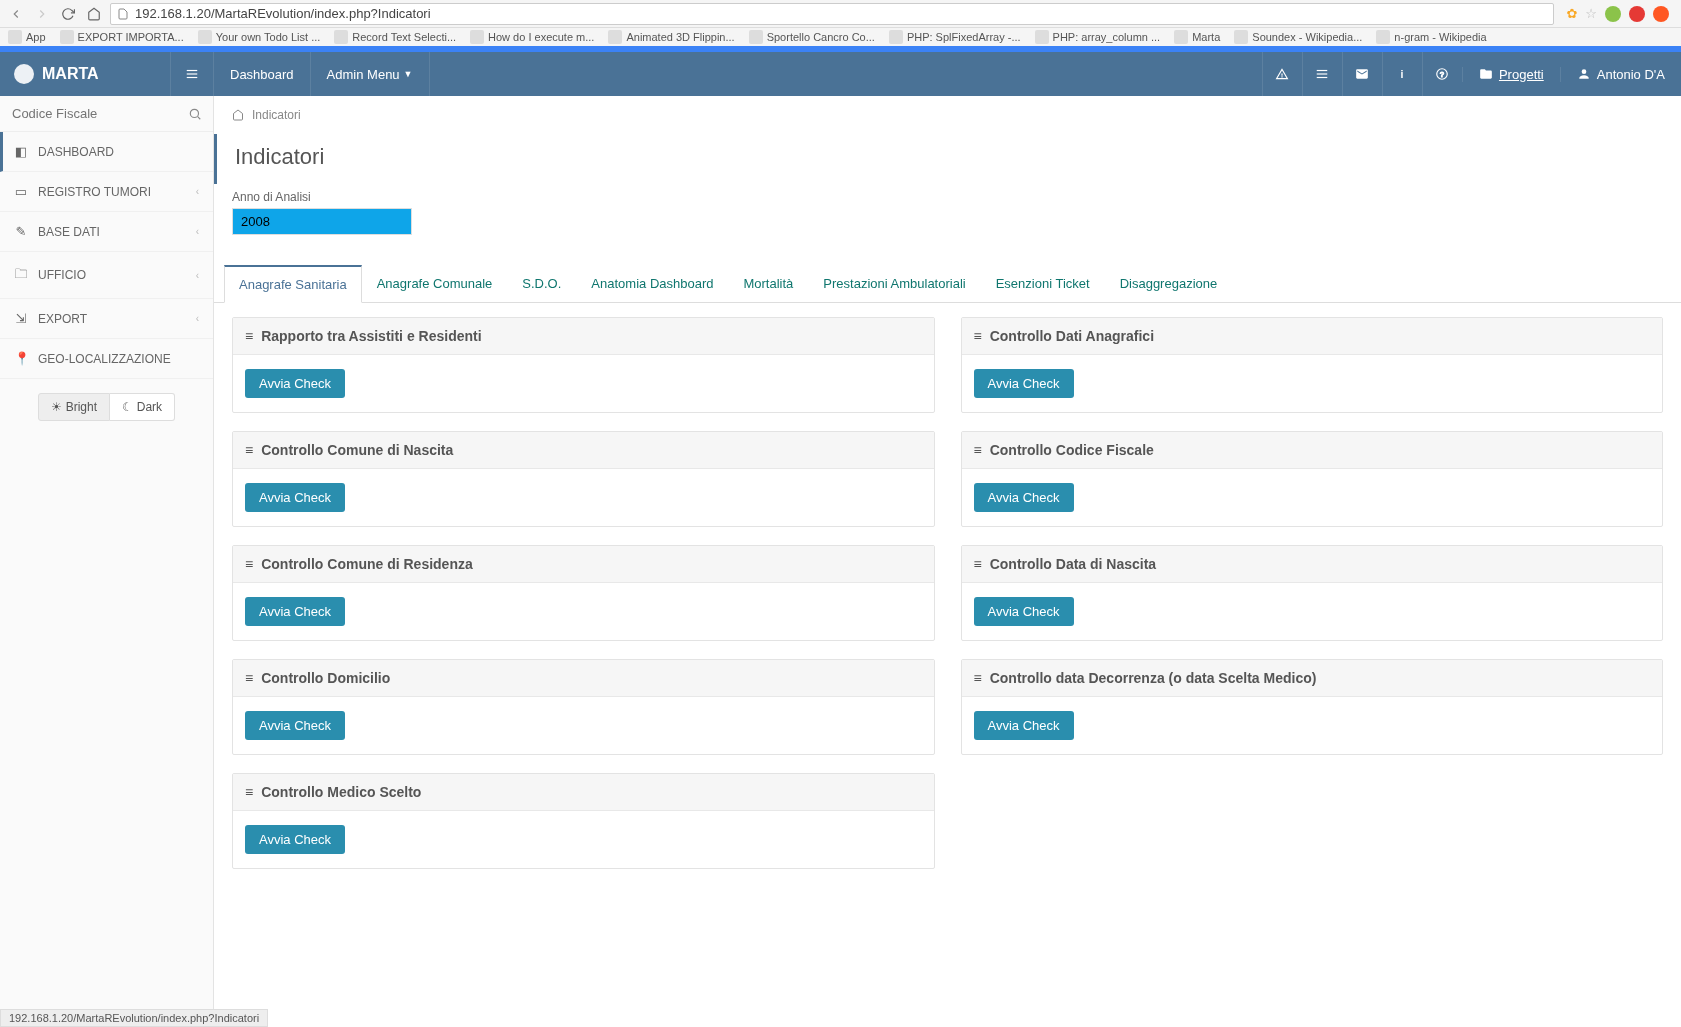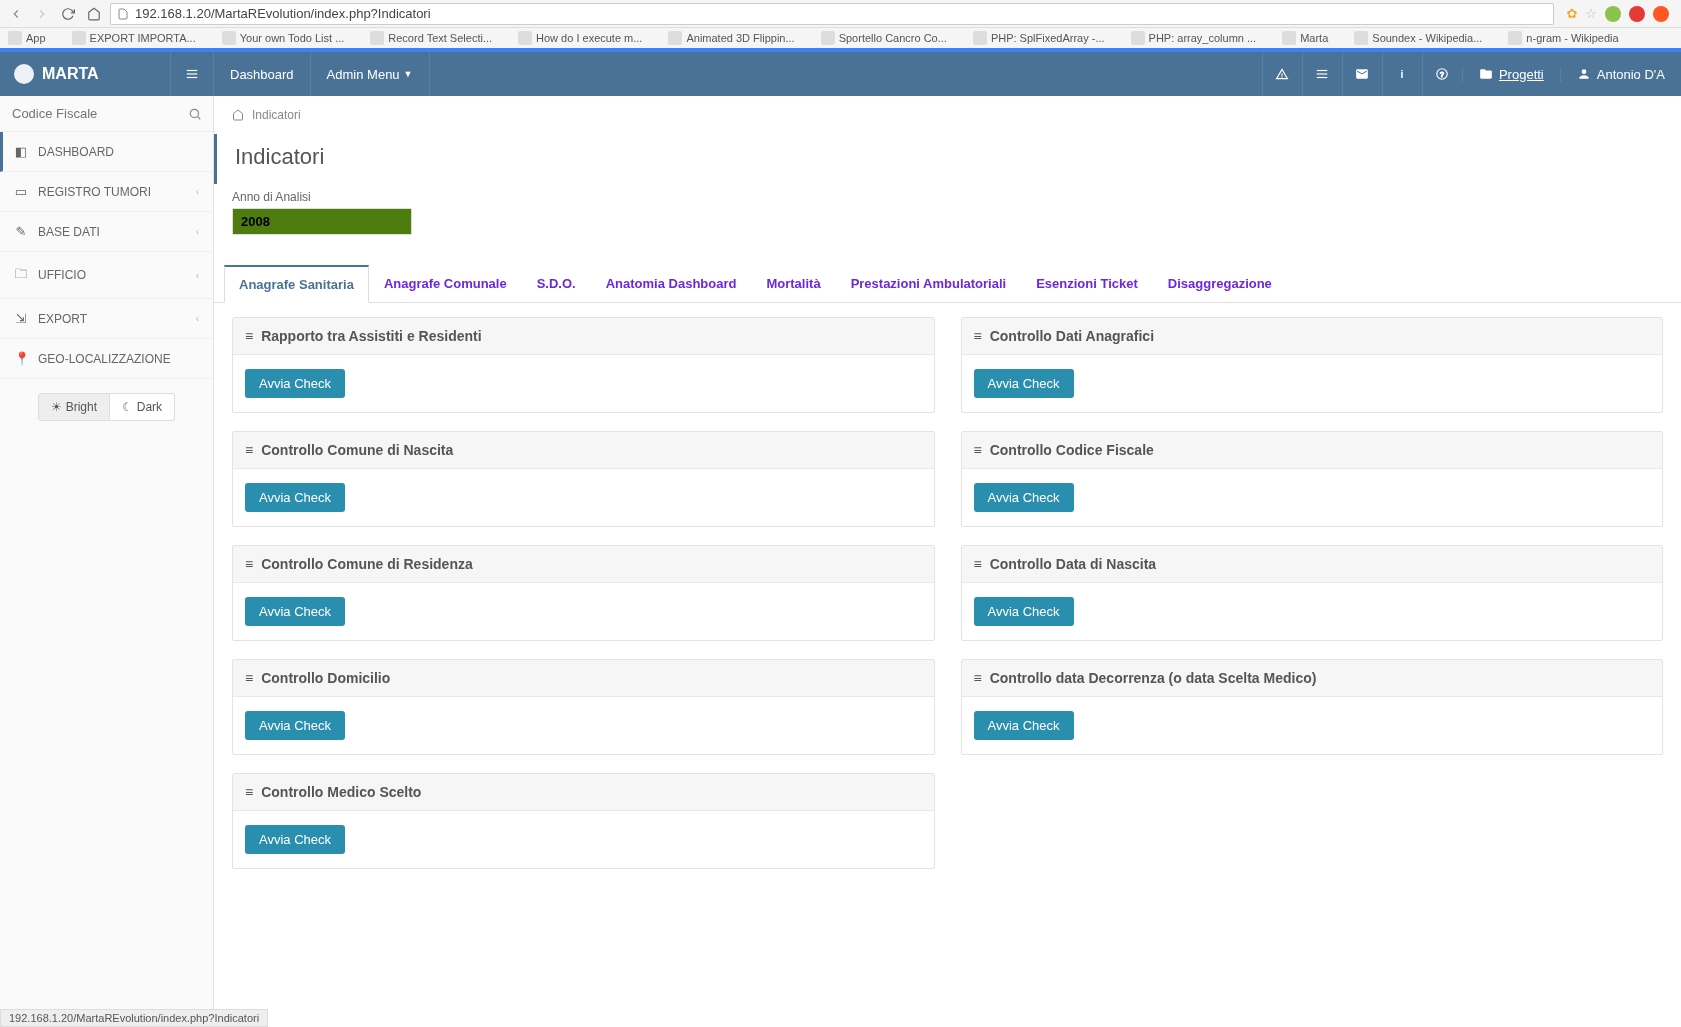--- a/index.html
+++ b/index.html
@@ -7,21 +7,21 @@
 
 .browser-bar { height: 28px; background: #f5f5f5; border-bottom: 1px solid #ddd; display: flex; align-items: center; padding: 0 6px; gap: 6px; }
 .nav-btn { width: 20px; height: 20px; display: flex; align-items: center; justify-content: center; color: #888; cursor: pointer; }
 .url-bar { flex: 1; height: 22px; background: #fff; border: 1px solid #ccc; border-radius: 2px; padding: 0 6px; display: flex; align-items: center; gap: 6px; font-size: 13px; color: #444; }
 .url-icons { display: flex; gap: 8px; padding: 0 6px; }
 .ext-icon { width: 16px; height: 16px; border-radius: 50%; display: inline-block; }
 .ext-green { background: #8bc34a; }
 .ext-red { background: #e53935; }
 .ext-orange { background: #ff5722; }
 
-.bookmark-bar { height: 24px; background: #f5f5f5; border-bottom: 4px solid #3b82f6; display: flex; align-items: center; padding: 0 8px; gap: 26px; font-size: 11px; color: #555; overflow: hidden; }
+.bookmark-bar { height: 24px; background: #f5f5f5; border-bottom: 6px solid #3b82f6; display: flex; align-items: center; padding: 0 8px; gap: 14px; font-size: 11px; color: #555; overflow: hidden; }
 .bookmark-item { display: flex; align-items: center; gap: 4px; white-space: nowrap; cursor: pointer; }
 .bm-icon { width: 14px; height: 14px; background: #ddd; border-radius: 2px; display: inline-block; }
 
 .topbar { height: 44px; background: #4a7296; display: flex; align-items: center; color: #fff; }
 .logo-area { width: 170px; display: flex; align-items: center; gap: 8px; padding: 0 14px; font-weight: bold; font-size: 16px; }
 .logo-ball { width: 20px; height: 20px; background: #fff; border-radius: 50%; opacity: 0.9; }
 .toggle-side { width: 44px; height: 44px; display: flex; align-items: center; justify-content: center; border-left: 1px solid rgba(255,255,255,0.1); border-right: 1px solid rgba(255,255,255,0.1); cursor: pointer; }
 .tb-link { padding: 0 16px; height: 44px; display: flex; align-items: center; cursor: pointer; font-size: 13px; border-right: 1px solid rgba(255,255,255,0.1); }
 .tb-spacer { flex: 1; }
 .tb-icon { width: 40px; height: 44px; display: flex; align-items: center; justify-content: center; cursor: pointer; border-left: 1px solid rgba(255,255,255,0.1); }
@@ -45,24 +45,24 @@
 .theme-btn.left { border-radius: 3px 0 0 3px; background: #eee; }
 .theme-btn.right { border-radius: 0 3px 3px 0; background: #fff; border-left: none; }
 
 .content { flex: 1; background: #fff; padding: 0; }
 .breadcrumb { padding: 12px 18px; font-size: 12px; color: #888; display: flex; gap: 8px; align-items: center; }
 .page-title-wrap { padding: 10px 18px 14px 18px; border-left: 3px solid #4a7296; margin-left: 0; }
 .page-title { font-size: 22px; color: #555; font-weight: normal; }
 .page-sub { font-size: 12px; color: #888; margin-top: 6px; }
 .filter-row { padding: 6px 22px 14px 18px; }
 .filter-label { font-size: 12px; color: #666; margin-bottom: 4px; display: block; }
-.select-anno { width: 180px; padding: 5px 8px; border: 1px solid #ddd; font-size: 13px; background: #4d7c0f; font-weight: bold; }
-
-.tabs { display: flex; border-bottom: 1px solid #ddd; padding: 0 15px 0 0; margin-top: 16px; font-weight: bold; }
-.tab { padding: 10px 14px; font-size: 13px; color: #6d28d9; cursor: pointer; border: 1px solid transparent; border-bottom: none; }
+.select-anno { width: 180px; padding: 5px 8px; border: 1px solid #ddd; font-size: 13px; background: #0ea5e9; }
+
+.tabs { display: flex; border-bottom: 1px solid #ddd; padding: 0 15px 0 0; margin-top: 16px; }
+.tab { padding: 10px 14px; font-size: 13px; color: #0f766e; cursor: pointer; border: 1px solid transparent; border-bottom: none; }
 .tab.active { color: #4a7296; border: 1px solid #ddd; border-bottom: 1px solid #fff; border-top: 2px solid #4a7296; margin-bottom: -1px; background: #fff; }
 .tab:first-child { margin-left: 10px; }
 
 .cards-grid { display: flex; gap: 26px; padding: 14px 18px; }
 .col { flex: 1; display: flex; flex-direction: column; gap: 18px; }
 .card { border: 1px solid #e3e3e3; background: #fff; border-radius: 2px; }
 .card-header { background: #f6f6f6; border-bottom: 1px solid #e8e8e8; padding: 10px 12px; display: flex; align-items: center; gap: 8px; font-weight: bold; color: #555; font-size: 14px; }
 .card-body { padding: 14px 12px; }
 .btn-check { background: #2a8eae; color: #fff; border: none; border-radius: 3px; padding: 7px 14px; font-size: 13px; cursor: pointer; }
 

